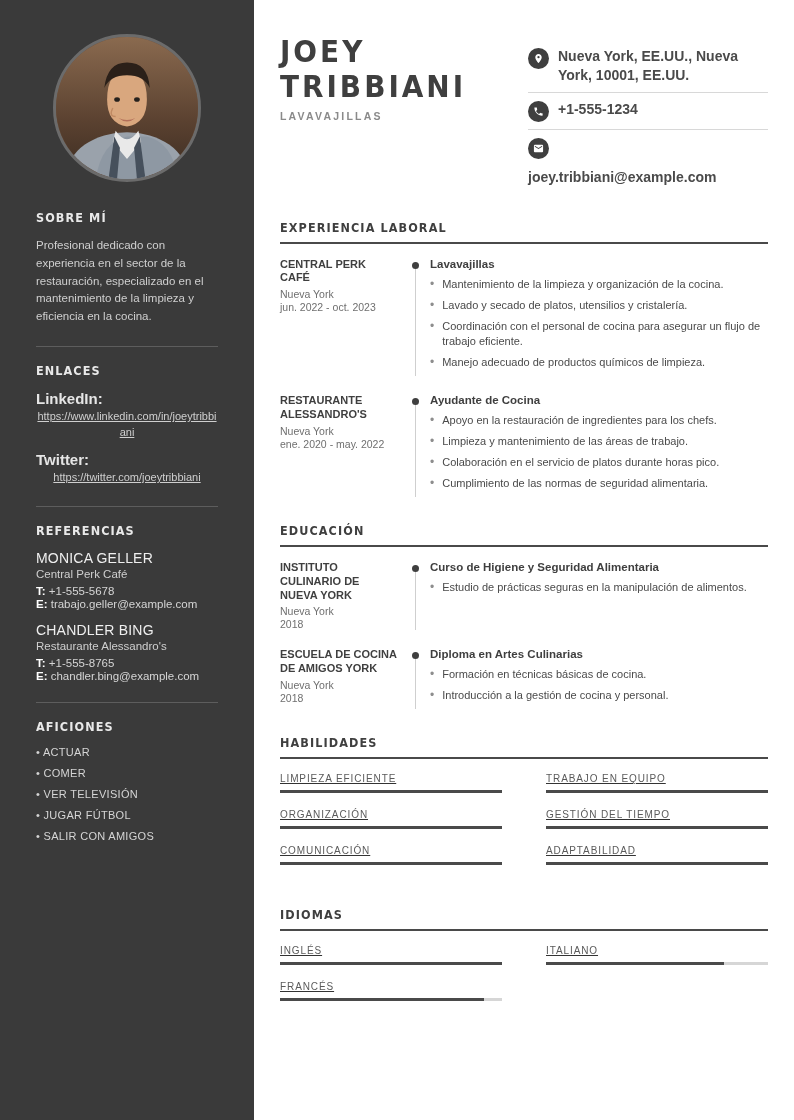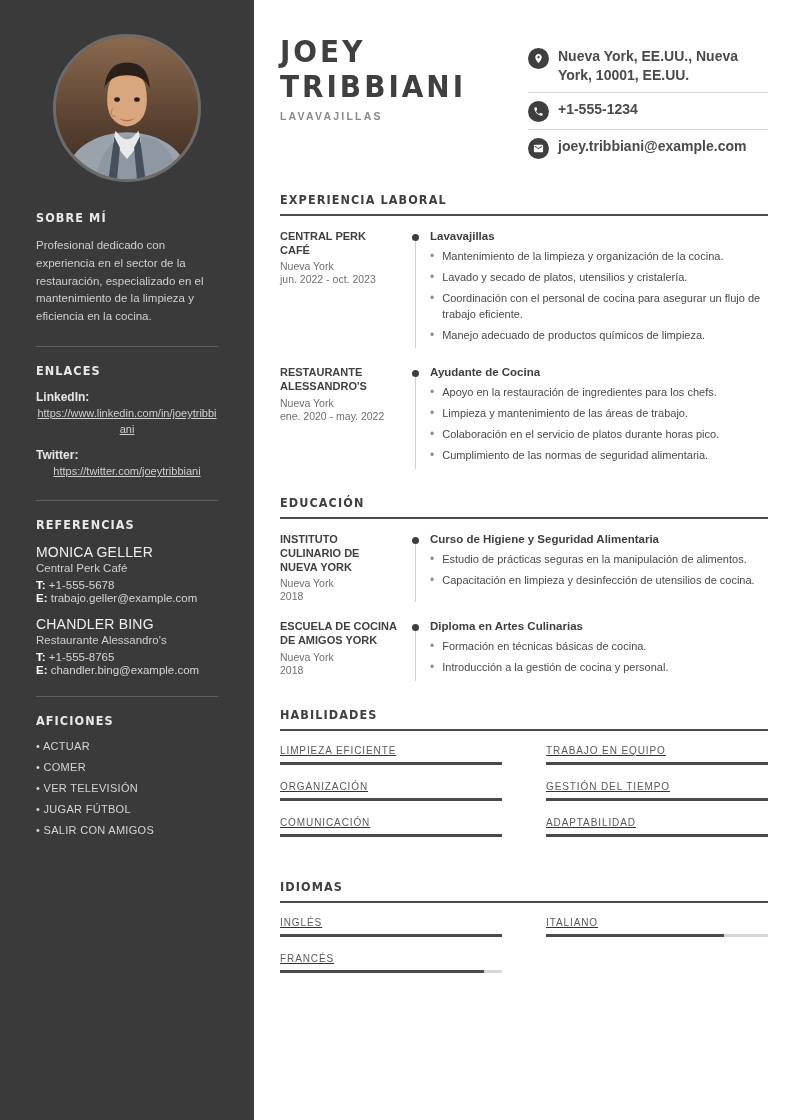--- a/index.html
+++ b/index.html
@@ -31,21 +31,21 @@
 
   .side-inner{padding:0 36px;}
   .side-h{
     font-size:12.5px;letter-spacing:1.1px;font-weight:bold;
     color:#e9e9e9;text-transform:uppercase;
     margin:6px 0 12px 0;
     font-family:"DejaVu Sans Condensed","Liberation Sans",sans-serif;
   }
   .side-rule{height:1px;background:#5d5d5d;margin:20px 0 16px 0;}
   .side-p{font-size:11.5px;line-height:1.55;color:#cfcfcf;margin:0;}
-  .link-label{font-size:12px;font-weight:bold;color:#e6e6e6;margin:2px 0 2px 0;}
+  .link-label{font-size:15px;font-weight:bold;color:#e6e6e6;margin:2px 0 2px 0;}
   .link-url{font-size:11px;color:#cfcfcf;line-height:1.45;word-break:break-all;display:block;margin-bottom:10px;text-align:center;}
   .ref-name{font-size:14px;color:#efefef;margin:6px 0 2px 0;letter-spacing:.2px;}
   .ref-org{font-size:11.5px;color:#cfcfcf;margin:0 0 5px 0;}
   .ref-line{font-size:11.5px;color:#d5d5d5;margin:1px 0;}
   .ref-line b{color:#ffffff;}
   .hobby{font-size:11px;color:#d5d5d5;margin:9px 0;letter-spacing:.3px;}
 
   
   .main{flex:1;padding:34px 26px 0 26px;box-sizing:border-box;position:relative;}
   .name{
@@ -53,21 +53,21 @@
     font-size:31px;font-weight:bold;color:#3f3f3f;
     letter-spacing:3px;line-height:1.12;margin:0;
   }
   .role{
     font-size:10.5px;letter-spacing:2.2px;color:#8a8a8a;margin-top:7px;
     font-weight:bold;
   }
   .head{display:flex;justify-content:space-between;align-items:flex-start;}
   .contacts{width:240px;margin-top:6px;}
   .crow{display:flex;align-items:flex-start;gap:9px;padding:7px 0;border-bottom:1px solid #d8d8d8;}
-  .crow:last-child{border-bottom:none;}
+  .crow:last-child{border-bottom:none;flex-direction:column;}
   .cicon{
     width:21px;height:21px;border-radius:50%;background:#3f3f3f;color:#fff;
     display:flex;align-items:center;justify-content:center;flex:none;margin-top:1px;
   }
   .cicon svg{width:11px;height:11px;fill:#fff;}
   .ctext{font-size:14px;color:#4a4a4a;line-height:1.35;font-weight:bold;}
 
   .sec{margin-top:26px;}
   .sec-title{
     font-family:"DejaVu Sans Condensed","Liberation Sans",sans-serif;
@@ -265,21 +265,20 @@
           <div class="el-sub">Nueva York</div>
           <div class="el-date">2018</div>
         </div>
         <div class="entry-mid">
             <span class="dot"></span>
             <span class="vline"></span>
           </div>
         <div class="entry-right">
           <div class="er-title">Curso de Higiene y Seguridad Alimentaria</div>
           <div class="bul">Estudio de prácticas seguras en la manipulación de alimentos.</div>
-          <div class="bul">Capacitación en limpieza y desinfección de utensilios de cocina.</div>
         </div>
       </div>
 
       <div class="entry">
         <div class="entry-left">
           <div class="el-title">ESCUELA DE COCINA DE AMIGOS YORK</div>
           <div class="el-sub">Nueva York</div>
           <div class="el-date">2018</div>
         </div>
         <div class="entry-mid">

